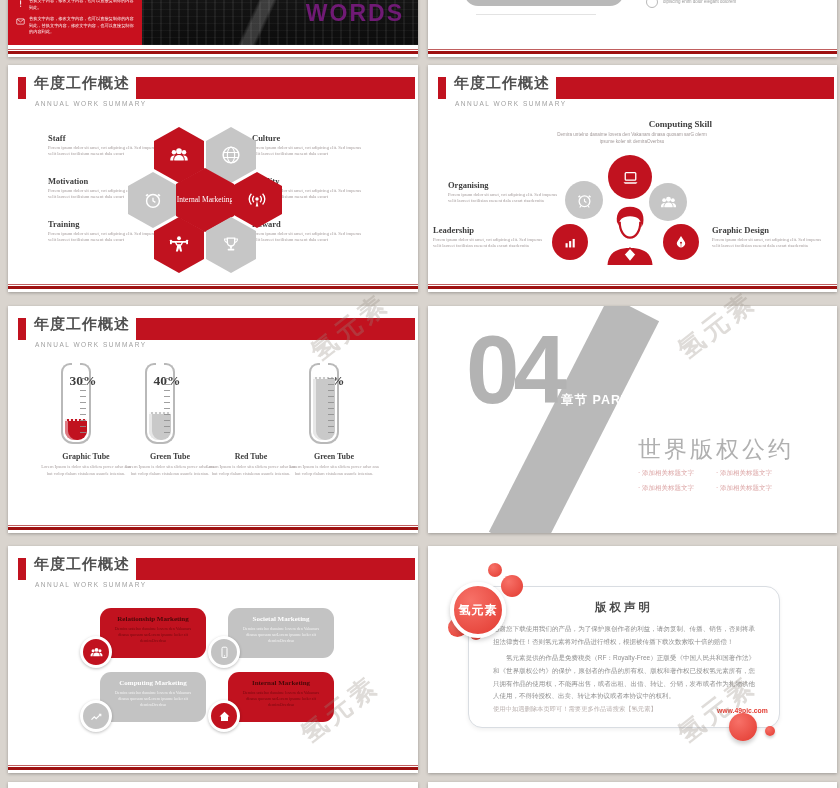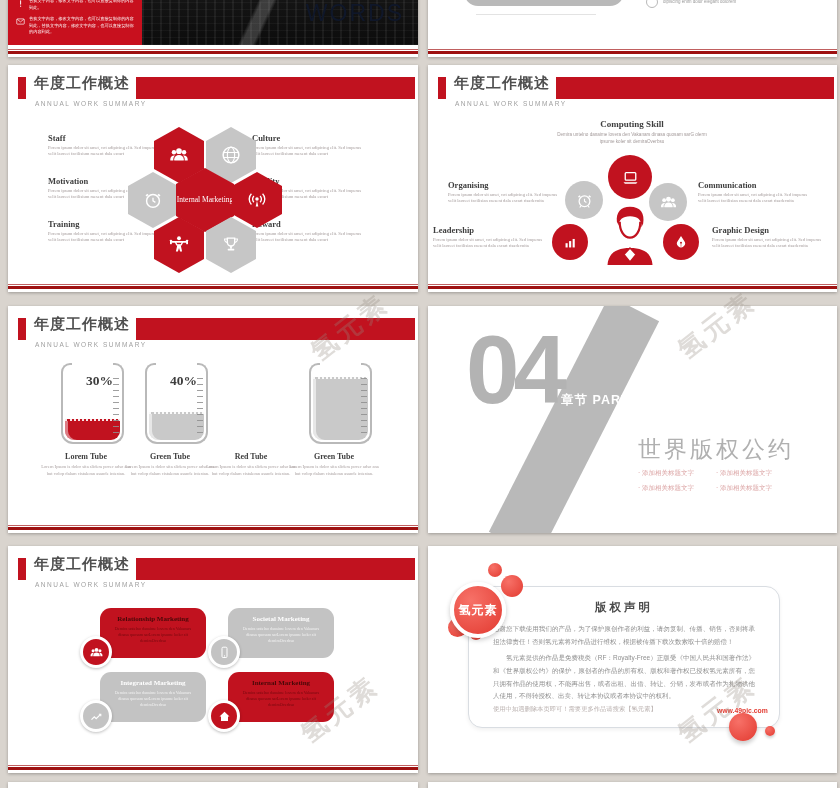--- a/index.html
+++ b/index.html
@@ -30,25 +30,25 @@
   .lab{position:absolute;width:112px;font-family:"Liberation Serif",serif;}
   .lab h4{font-size:8.5px;color:#3f3f3f;margin-bottom:2px;font-weight:700;}
   .lab p{font-size:4.6px;color:#a39a9a;line-height:1.4;}
   .lab.r{text-align:left;} .lab.l{text-align:left;}
 
   
   .circ{position:absolute;border-radius:50%;display:flex;align-items:center;justify-content:center;}
   .circ.red{background:var(--red);} .circ.gray{background:var(--gray);}
   .circ svg{fill:#fff;}
   .sk-top{position:absolute;left:124px;top:54px;width:160px;text-align:center;}
-  .sk-top h4{font-family:"Liberation Serif",serif;font-size:9px;color:#3f3f3f;margin-bottom:3px;}
+  .sk-top h4{font-family:"Liberation Serif",serif;font-size:9px;color:#3f3f3f;margin-bottom:3px;text-align:right;}
   .sk-top p{font-size:4.6px;color:#a39a9a;line-height:1.45;}
 
   
-  .tube{position:absolute;width:63px;height:72px;border:2px solid #b9b9b9;border-top:none;
+  .tube{position:absolute;width:30px;height:72px;border:2px solid #b9b9b9;border-top:none;
         border-radius:0 0 12px 12px;}
   .tube::before,.tube::after{content:"";position:absolute;top:-9px;width:9px;height:10px;border:2px solid #b9b9b9;border-bottom:none;}
   .tube::before{left:-2px;border-right:none;border-top-left-radius:9px;}
   .tube::after{right:-2px;border-left:none;border-top-right-radius:9px;}
   .pct{position:absolute;left:4px;right:-10px;top:1px;text-align:center;
        font:700 13.5px "Liberation Serif",serif;color:#3d3d3d;}
   .fill{position:absolute;left:2px;right:2px;bottom:2px;border-radius:0 0 9px 9px;
         border-top:2px dotted rgba(255,255,255,.9);}
   .fill.red{background:var(--red);box-shadow:inset 3px 0 0 rgba(255,255,255,.45);}
   .fill.gray{background:#c9c9c9;box-shadow:inset 3px 0 0 rgba(255,255,255,.55);}
@@ -97,21 +97,21 @@
   .redpanel{position:absolute;left:0;top:0;width:134px;height:215px;background:#c8101e;}
   .rp-row{position:absolute;left:8px;display:flex;gap:4px;width:120px;}
   .rp-row svg{width:9px;height:9px;fill:#fff;flex:0 0 auto;margin-top:1px;}
   .rp-row p{font-size:4.2px;color:#fff;line-height:1.6;}
   .photo{position:absolute;left:134px;top:0;right:0;height:215px;
          background:
            linear-gradient(115deg,transparent 52%,rgba(210,210,210,.22) 53% 56%,transparent 57%),
            repeating-linear-gradient(90deg,rgba(255,255,255,.06) 0 2px,transparent 2px 9px),
            repeating-linear-gradient(0deg,rgba(255,255,255,.04) 0 1px,transparent 1px 7px),
            linear-gradient(180deg,#343434,#0c0c0c);}
-  .words{position:absolute;right:14px;top:170px;color:#0f172a;font-size:23px;font-weight:400;letter-spacing:2px;}
+  .words{position:absolute;right:14px;top:170px;color:#701a75;font-size:23px;font-weight:700;letter-spacing:2px;}
   .pill{position:absolute;left:36px;top:148px;width:160px;height:28px;background:#b9b9b9;border-radius:14px;}
   .intro-ic{position:absolute;left:218px;top:166px;width:12px;height:12px;border:1px solid #b9b9b9;border-radius:50%;}
   .intro-cap{position:absolute;left:235px;top:169px;font-size:4.5px;color:#9a9a9a;}
   .intro-line{position:absolute;left:48px;top:184px;width:120px;height:1px;background:#e3e3e3;}
 
   .wm{position:absolute;z-index:40;font-size:26px;font-weight:700;color:rgba(150,140,128,.30);
       transform:rotate(-38deg);letter-spacing:4px;pointer-events:none;}
 </style>
 </head>
 <body>
@@ -258,24 +258,20 @@
     </div>
     <div class="circ gray" style="left:137px;top:116px;width:38px;height:38px">
       <svg viewBox="0 0 24 24" style="width:19px;height:19px">
           <circle cx="12" cy="13" r="6.8" fill="none" stroke="#fff" stroke-width="1.6"></circle>
           <path d="M12 9.8V13l2.4 1.5" fill="none" stroke="#fff" stroke-width="1.4"></path>
           <path d="M6.6 6 4.4 7.8M17.4 6l2.2 1.8" fill="none" stroke="#fff" stroke-width="1.8"></path>
           <path d="M7.4 18.8 6 20.8M16.6 18.8l1.4 2" fill="none" stroke="#fff" stroke-width="1.3"></path>
         </svg>
     </div>
 
-    <div class="lab l" style="left:270px;top:115px">
-      <h4>Communication</h4>
-      <p>Porem ipsum dolor sit amet, cot adipicing elit. Sed imperus velit laoreet facilisian raesent dala escart risadevnita</p>
-    </div>
     <div class="circ gray" style="left:221px;top:118px;width:38px;height:38px">
       <svg viewBox="0 0 24 24" style="width:19px;height:19px;fill:#fff">
           <circle cx="6.5" cy="9" r="2.4"></circle>
           <circle cx="17.5" cy="9" r="2.4"></circle>
           <circle cx="12" cy="7.8" r="3.1"></circle>
           <path d="M12 12c-2.9 0-5.2 2-5.2 4.6V18h10.4v-1.4C17.2 14 14.9 12 12 12z"></path>
           <path d="M6.8 12.5c-2.4 0-4.3 1.8-4.3 4V18h3.3v-1.4c0-1.6.7-3 1.9-4z"></path>
           <path d="M17.2 12.5c2.4 0 4.3 1.8 4.3 4V18h-3.3v-1.4c0-1.6-.7-3-1.9-4z"></path>
         </svg>
     </div>
@@ -330,21 +326,21 @@
       <div class="fill gray" style="height: 40%;"></div>
       <div class="ticks"></div>
     </div>
     <div class="tube" style="left:301px;top:66px">
       <div class="pct">90%</div>
       <div class="fill gray" style="height: 90%;"></div>
       <div class="ticks"></div>
     </div>
 
     <div class="tlab" style="left:30px;top:146px">
-      <h4>Lorem Tube</h4>
+      <h4>Graphic Tube</h4>
       <p>Lorem Ipsum is dolor sita slidera pover adso ana but volop dalam cistakoan asande intestan.</p>
     </div>
     <div class="tlab" style="left:114px;top:146px">
       <h4>Green Tube</h4>
       <p>Lorem Ipsum is dolor sita slidera pover adso ana but volop dalam cistakoan asande intestan.</p>
     </div>
     <div class="tlab" style="left:195px;top:146px">
       <h4>Red Tube</h4>
       <p>Lorem Ipsum is dolor sita slidera pover adso ana but volop dalam cistakoan asande intestan.</p>
     </div>
@@ -377,21 +373,21 @@
 
     <div class="mcard gray" style="left:220px;top:62px">
       <h4>Societal Marketing</h4>
       <p>Demira untelno danaime lovera den Vakanars dinasa quosam sarLorem ipsume koler sit demiraOverbsu</p>
     </div>
     <div class="mcard red" style="left:92px;top:62px">
       <h4>Relationship Marketing</h4>
       <p>Demira untelno danaime lovera den Vakanars dinasa quosam sarLorem ipsume koler sit demiraOverbsu</p>
     </div>
     <div class="mcard gray" style="left:92px;top:126px">
-      <h4>Integrated Marketing</h4>
+      <h4>Computing Marketing</h4>
       <p>Demira untelno danaime lovera den Vakanars dinasa quosam sarLorem ipsume koler sit demiraOverbsu</p>
     </div>
     <div class="mcard red" style="left:220px;top:126px">
       <h4>Internal Marketing</h4>
       <p>Demira untelno danaime lovera den Vakanars dinasa quosam sarLorem ipsume koler sit demiraOverbsu</p>
     </div>
 
     <div class="mico red" style="left:72px;top:90px">
       <svg viewBox="0 0 24 24">
           <circle cx="6.5" cy="9" r="2.4"></circle>

